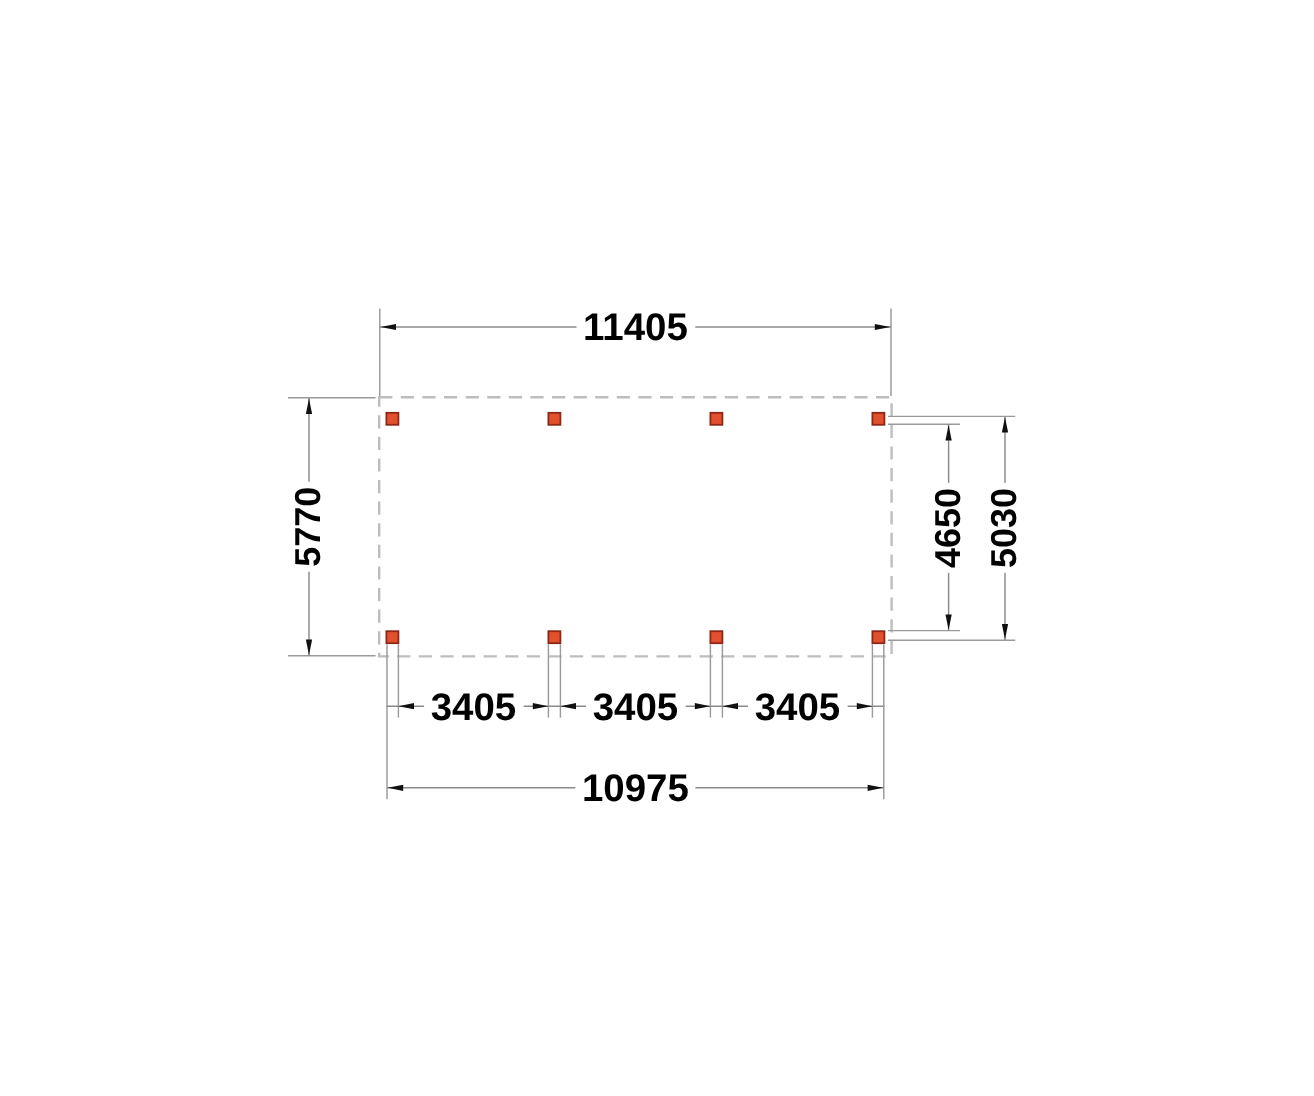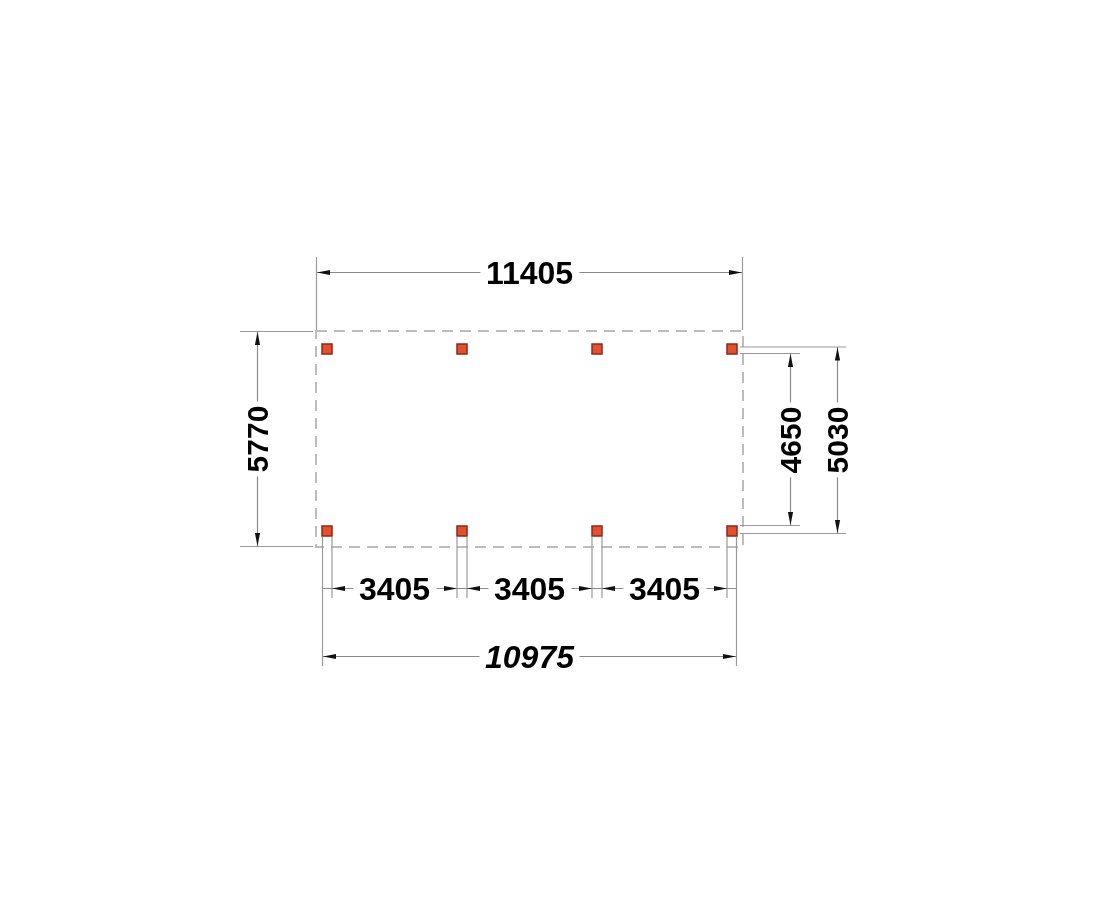--- a/index.html
+++ b/index.html
@@ -123,15 +123,15 @@
   <div class="dlabel rot" style="left:790.5px;top:439.5px;">4650</div>
 
   <div class="dlabel rot" style="left:837.5px;top:440px;">5030</div>
 
   <div class="dlabel" style="left:394.5px;top:588.5px;">3405</div>
 
   <div class="dlabel" style="left:529.5px;top:588.5px;">3405</div>
 
   <div class="dlabel" style="left:664.5px;top:588.5px;">3405</div>
 
-  <div class="dlabel" style="left:529.5px;top:656.5px;font-style:italic;">10975</div>
+  <div class="dlabel" style="left:529.5px;top:656.5px;">10975</div>
 
 </div>
 
 </body></html>

